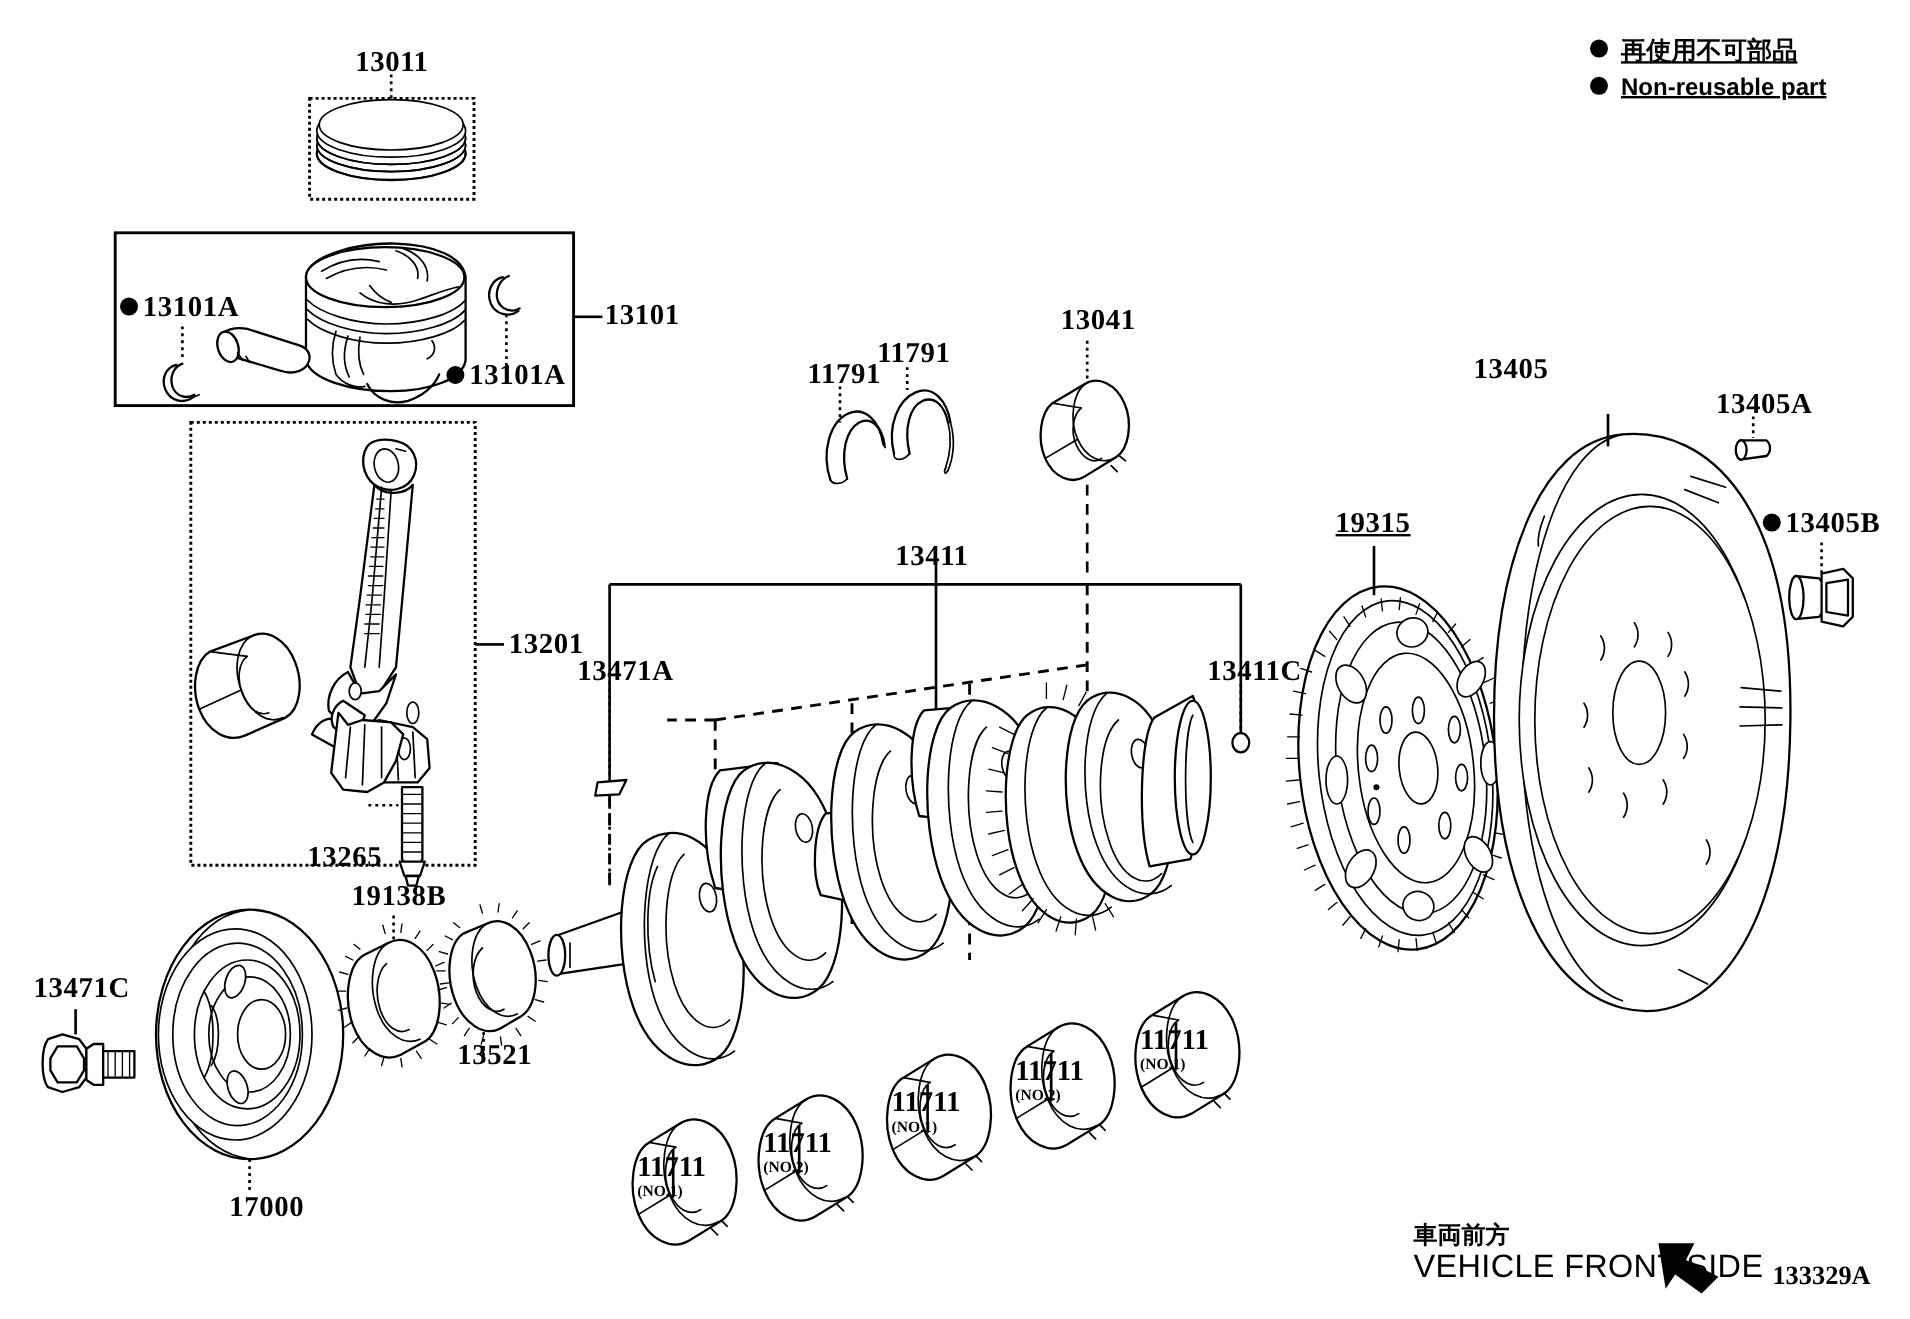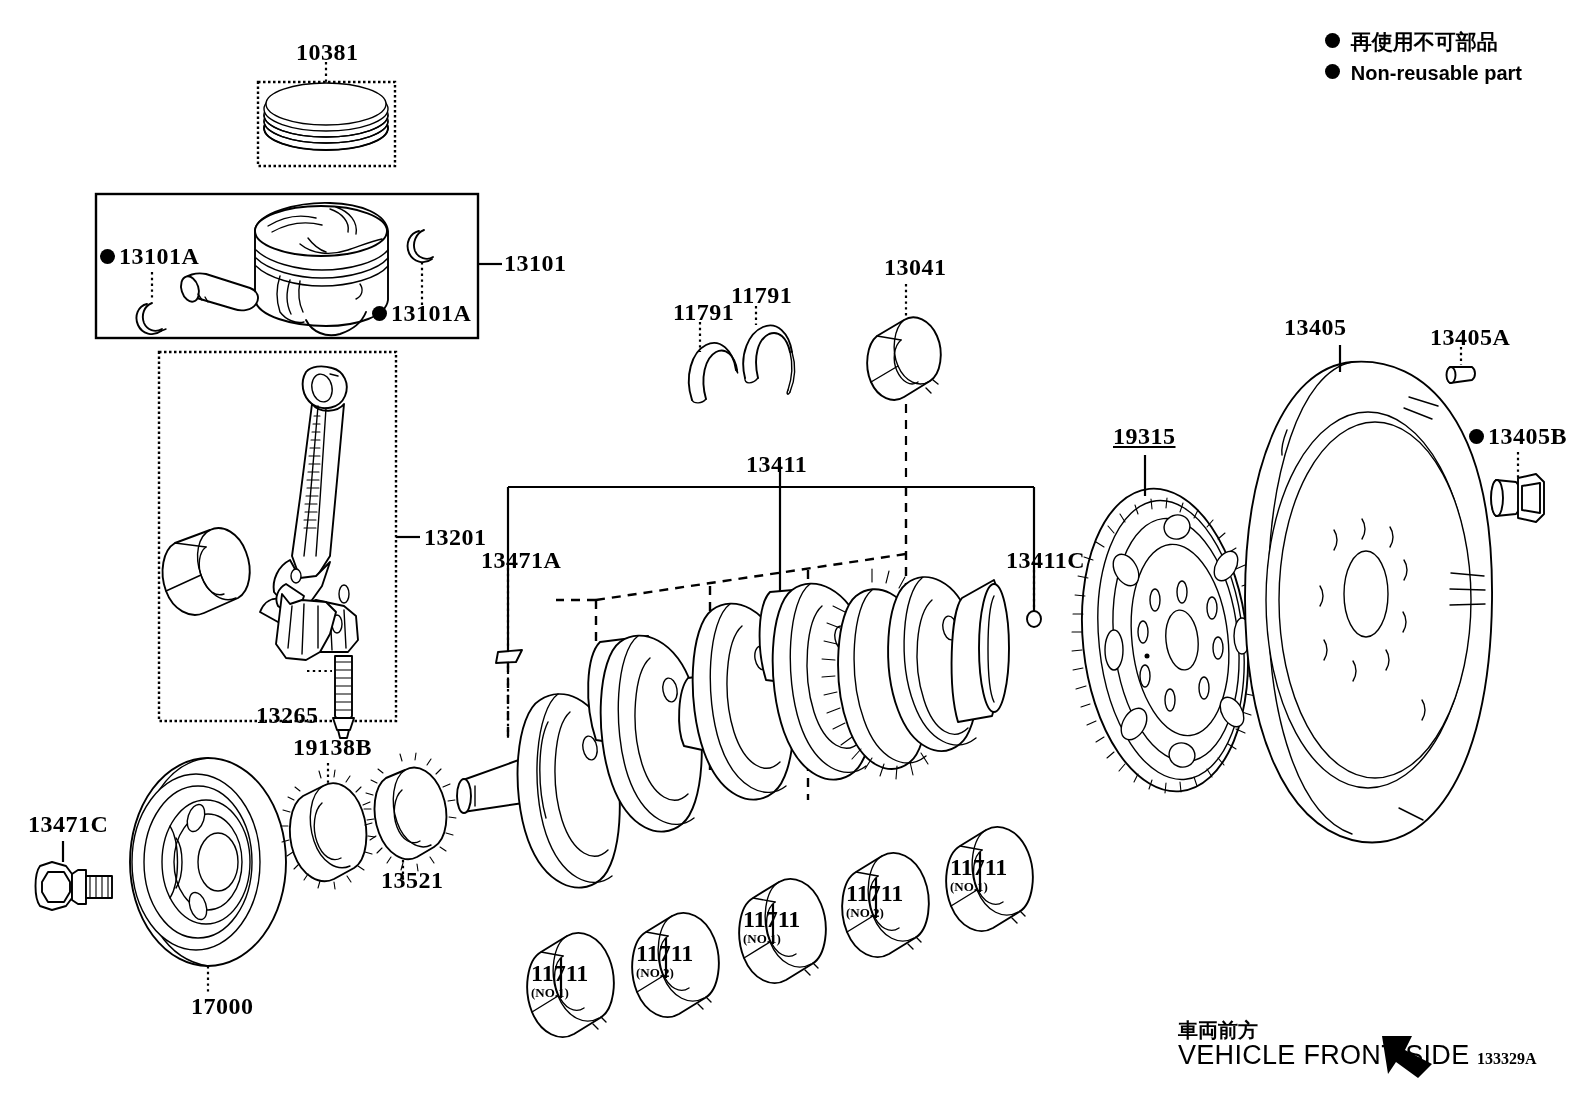--- a/index.html
+++ b/index.html
@@ -32,35 +32,35 @@
   .lbl2 .n2{display:block;font-size:13px;}
   .dot{
     display:inline-block;width:15px;height:15px;border-radius:50%;
     background:#000;vertical-align:middle;margin-right:4px;
     position:relative;top:-2px;
   }
   .legend{position:absolute;right:70px;top:28px;text-align:left;}
   .legend .row{display:flex;align-items:center;margin-bottom:6px;}
   .legend .txt{
     font-family:"Liberation Sans", sans-serif;
-    font-weight:bold;font-size:20px;margin-left:7px;white-space:nowrap;
+    font-weight:bold;font-size:20px;margin-left:7px;white-space:nowrap;text-decoration:underline;
   }
   .legend .txt.jp{font-family:"DejaVu Sans", sans-serif;font-size:21px;}
   .frontside{position:absolute;left:1178px;top:1020px;}
   .frontside .jp{
     font-family:Liberation Sans, sans-serif;font-weight:bold;font-size:20px;
     line-height:1.05;
   }
   .frontside .en{
     font-family:"Liberation Sans", sans-serif;font-weight:normal;font-size:27px;
     line-height:1.05;letter-spacing:0.3px;
   }
   .diagid{
     position:absolute;left:1477px;top:1050px;
-    font-family:"Liberation Serif", serif;font-weight:bold;font-size:16px;
+    font-family:"Liberation Serif", serif;font-weight:bold;font-size:22px;
   }
 </style>
 </head>
 <body>
 
 <div id="stage">
 
 <svg id="art" viewBox="0 0 1592 1099">
   <defs>
     <style>
@@ -513,21 +513,21 @@
   <div class="row">
     <span class="dot"></span>
     <span class="txt jp">再使用不可部品</span>
   </div>
   <div class="row">
     <span class="dot"></span>
     <span class="txt">Non-reusable part</span>
   </div>
 </div>
 
-<div class="lbl" style="left:296px;top:40px;">10381</div>
+<div class="lbl" style="left:296px;top:40px;">13011</div>
 
 <div class="lbl" style="left:504px;top:251px;">13101</div>
 
 <div class="lbl" style="left:100px;top:244px;"><span class="dot"></span><span>13101A</span></div>
 
 <div class="lbl" style="left:372px;top:301px;"><span class="dot"></span><span>13101A</span></div>
 
 <div class="lbl" style="left:424px;top:525px;">13201</div>
 
 <div class="lbl" style="left:256px;top:659px;margin-top:44px;">13265</div>
@@ -545,21 +545,21 @@
 <div class="lbl" style="left:746px;top:452px;">13411</div>
 
 <div class="lbl" style="left:1006px;top:548px;">13411C</div>
 
 <div class="lbl" style="left:884px;top:255px;">13041</div>
 
 <div class="lbl" style="left:673px;top:300px;">11791</div>
 
 <div class="lbl" style="left:731px;top:283px;">11791</div>
 
-<div class="lbl" style="left:1284px;top:296px;margin-top:19px;">13405</div>
+<div class="lbl" style="left:1228px;top:296px;">13405</div>
 
 <div class="lbl" style="left:1430px;top:325px;">13405A</div>
 
 <div class="lbl" style="left:1469px;top:424px;"><span class="dot"></span><span>13405B</span></div>
 
 <div class="lbl" style="left:1113px;top:424px;text-decoration:underline;">19315</div>
 
 <div class="lbl2" style="left:531px;top:913px;width:68px;">
   <span>11711</span>
   <span class="n2">(NO.1)</span>

